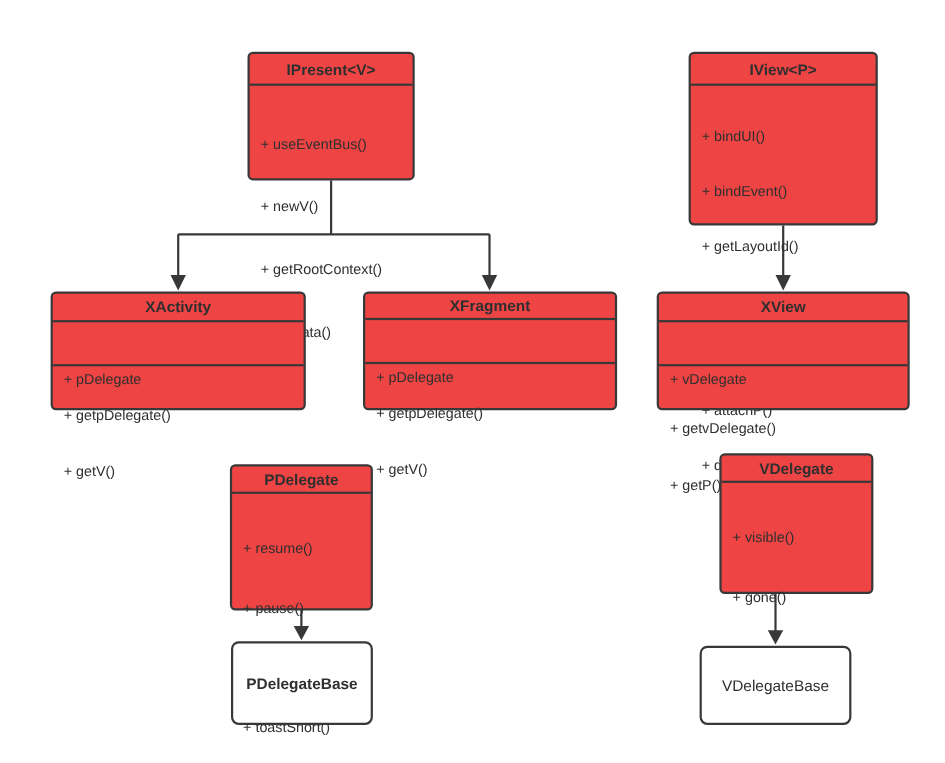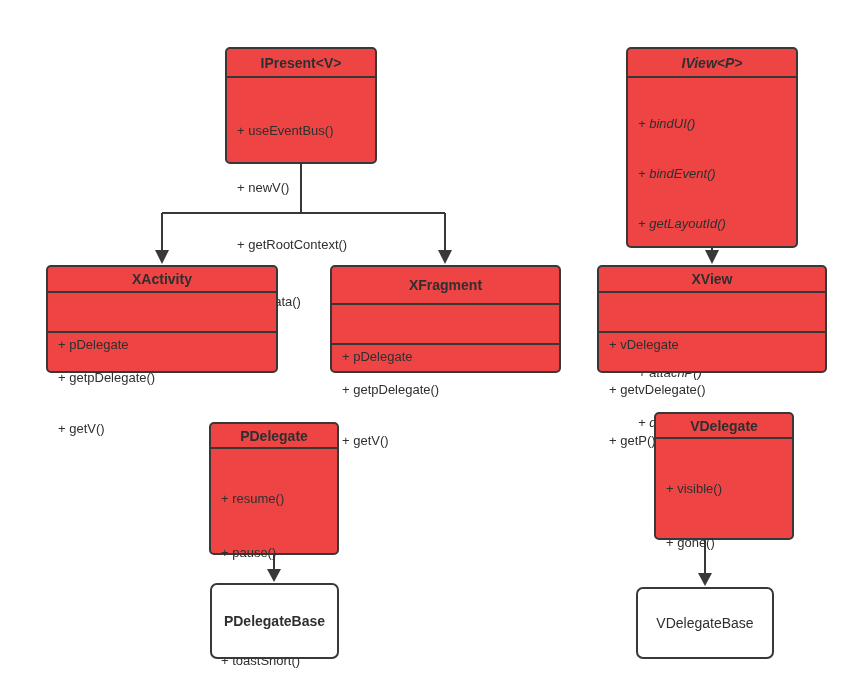--- a/index.html
+++ b/index.html
@@ -99,21 +99,21 @@
   <div class="uml-class" style="left:225px; top:47px; width:152px; height:117px;">
     <div class="uml-title" style="height:29px;">IPresent&lt;V&gt;</div>
     <div class="uml-section" style="line-height:19px; padding-top:5px;">
       <span class="member">+ useEventBus()</span>
       <span class="member">+ newV()</span>
       <span class="member">+ getRootContext()</span>
       <span class="member">+ initData()</span>
     </div>
   </div>
 
-  <div class="uml-class" style="left:626px; top:47px; width:172px; height:201px;font-style:italic;">
+  <div class="uml-class" style="left:626px; top:47px; width:172px; height:158px;">
     <div class="uml-title" style="height:29px;">IView&lt;P&gt;</div>
     <div class="uml-section" style="line-height:16.6px; padding-top:5px;">
       <span class="member">+ bindUI()</span>
       <span class="member">+ bindEvent()</span>
       <span class="member">+ getLayoutId()</span>
       <span class="member">+ getOptionsMenuId()</span>
       <span class="member">+ getRootView()</span>
       <span class="member">+ attachP()</span>
       <span class="member">+ detach()</span>
     </div>
@@ -124,21 +124,21 @@
     <div class="uml-section" style="height:38px; line-height:18px; padding-top:7px;">
       <span class="member">+ pDelegate</span>
     </div>
     <div class="uml-section bordered" style="line-height:17px; padding-top:2px;">
       <span class="member">+ getpDelegate()</span>
       <span class="member">+ getV()</span>
     </div>
   </div>
 
   <div class="uml-class" style="left:330px; top:265px; width:231px; height:108px;">
-    <div class="uml-title" style="height:38px;text-align:center;">XFragment</div>
+    <div class="uml-title" style="height:24px;text-align:center;">XFragment</div>
     <div class="uml-section" style="height:38px; line-height:18px; padding-top:7px;">
       <span class="member">+ pDelegate</span>
     </div>
     <div class="uml-section bordered" style="line-height:17px; padding-top:2px;">
       <span class="member">+ getpDelegate()</span>
       <span class="member">+ getV()</span>
     </div>
   </div>
 
   <div class="uml-class" style="left:597px; top:265px; width:230px; height:108px;">

